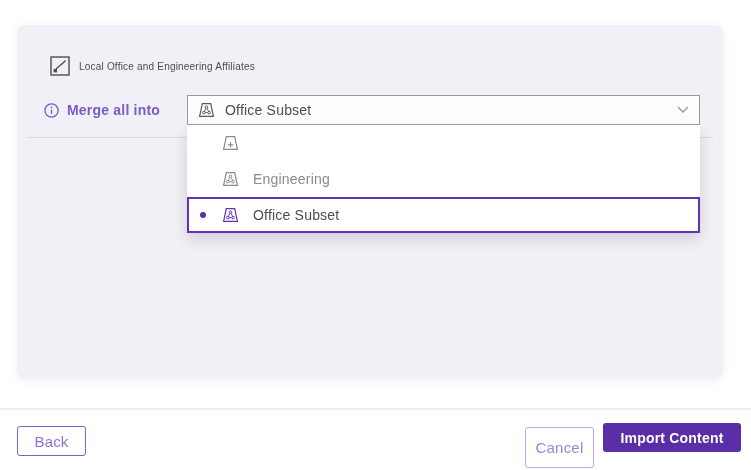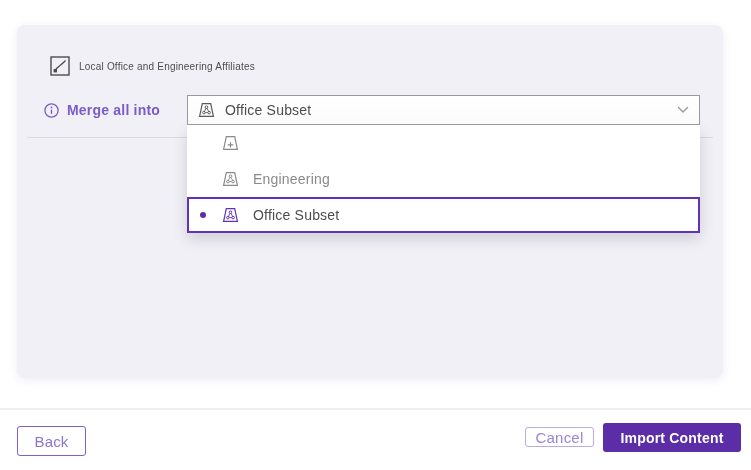--- a/index.html
+++ b/index.html
@@ -53,21 +53,21 @@
     position:absolute;left:0;top:408px;width:751px;height:2px;background:#EEEEEE;
   }
   .btn{
     position:absolute;box-sizing:border-box;display:flex;align-items:center;justify-content:center;
     border-radius:3px;font-size:15px;cursor:pointer;background:#ffffff;letter-spacing:.2px;
   }
   .btn-back{
     left:17px;top:426px;width:69px;height:30px;border:1.5px solid #7E60C6;color:#8B74CF;
   }
   .btn-cancel{
-    left:525px;top:427px;width:69px;height:20px;border:1.5px solid #BCAAE5;color:#9B85D6;
+    left:525px;top:427px;width:69px;height:41px;border:1.5px solid #BCAAE5;color:#9B85D6;
   }
   .btn-import{
     left:603px;top:423px;width:138px;height:29px;border:none;background:#5B2EA8;color:#ffffff;
     font-weight:700;font-size:14px;
   }
   .icon{display:inline-flex;align-items:center;justify-content:center;}
   .gray-ic{color:#5A5A5A;}
   .purple-ic{color:#6133B4;}
 </style>
 </head>

